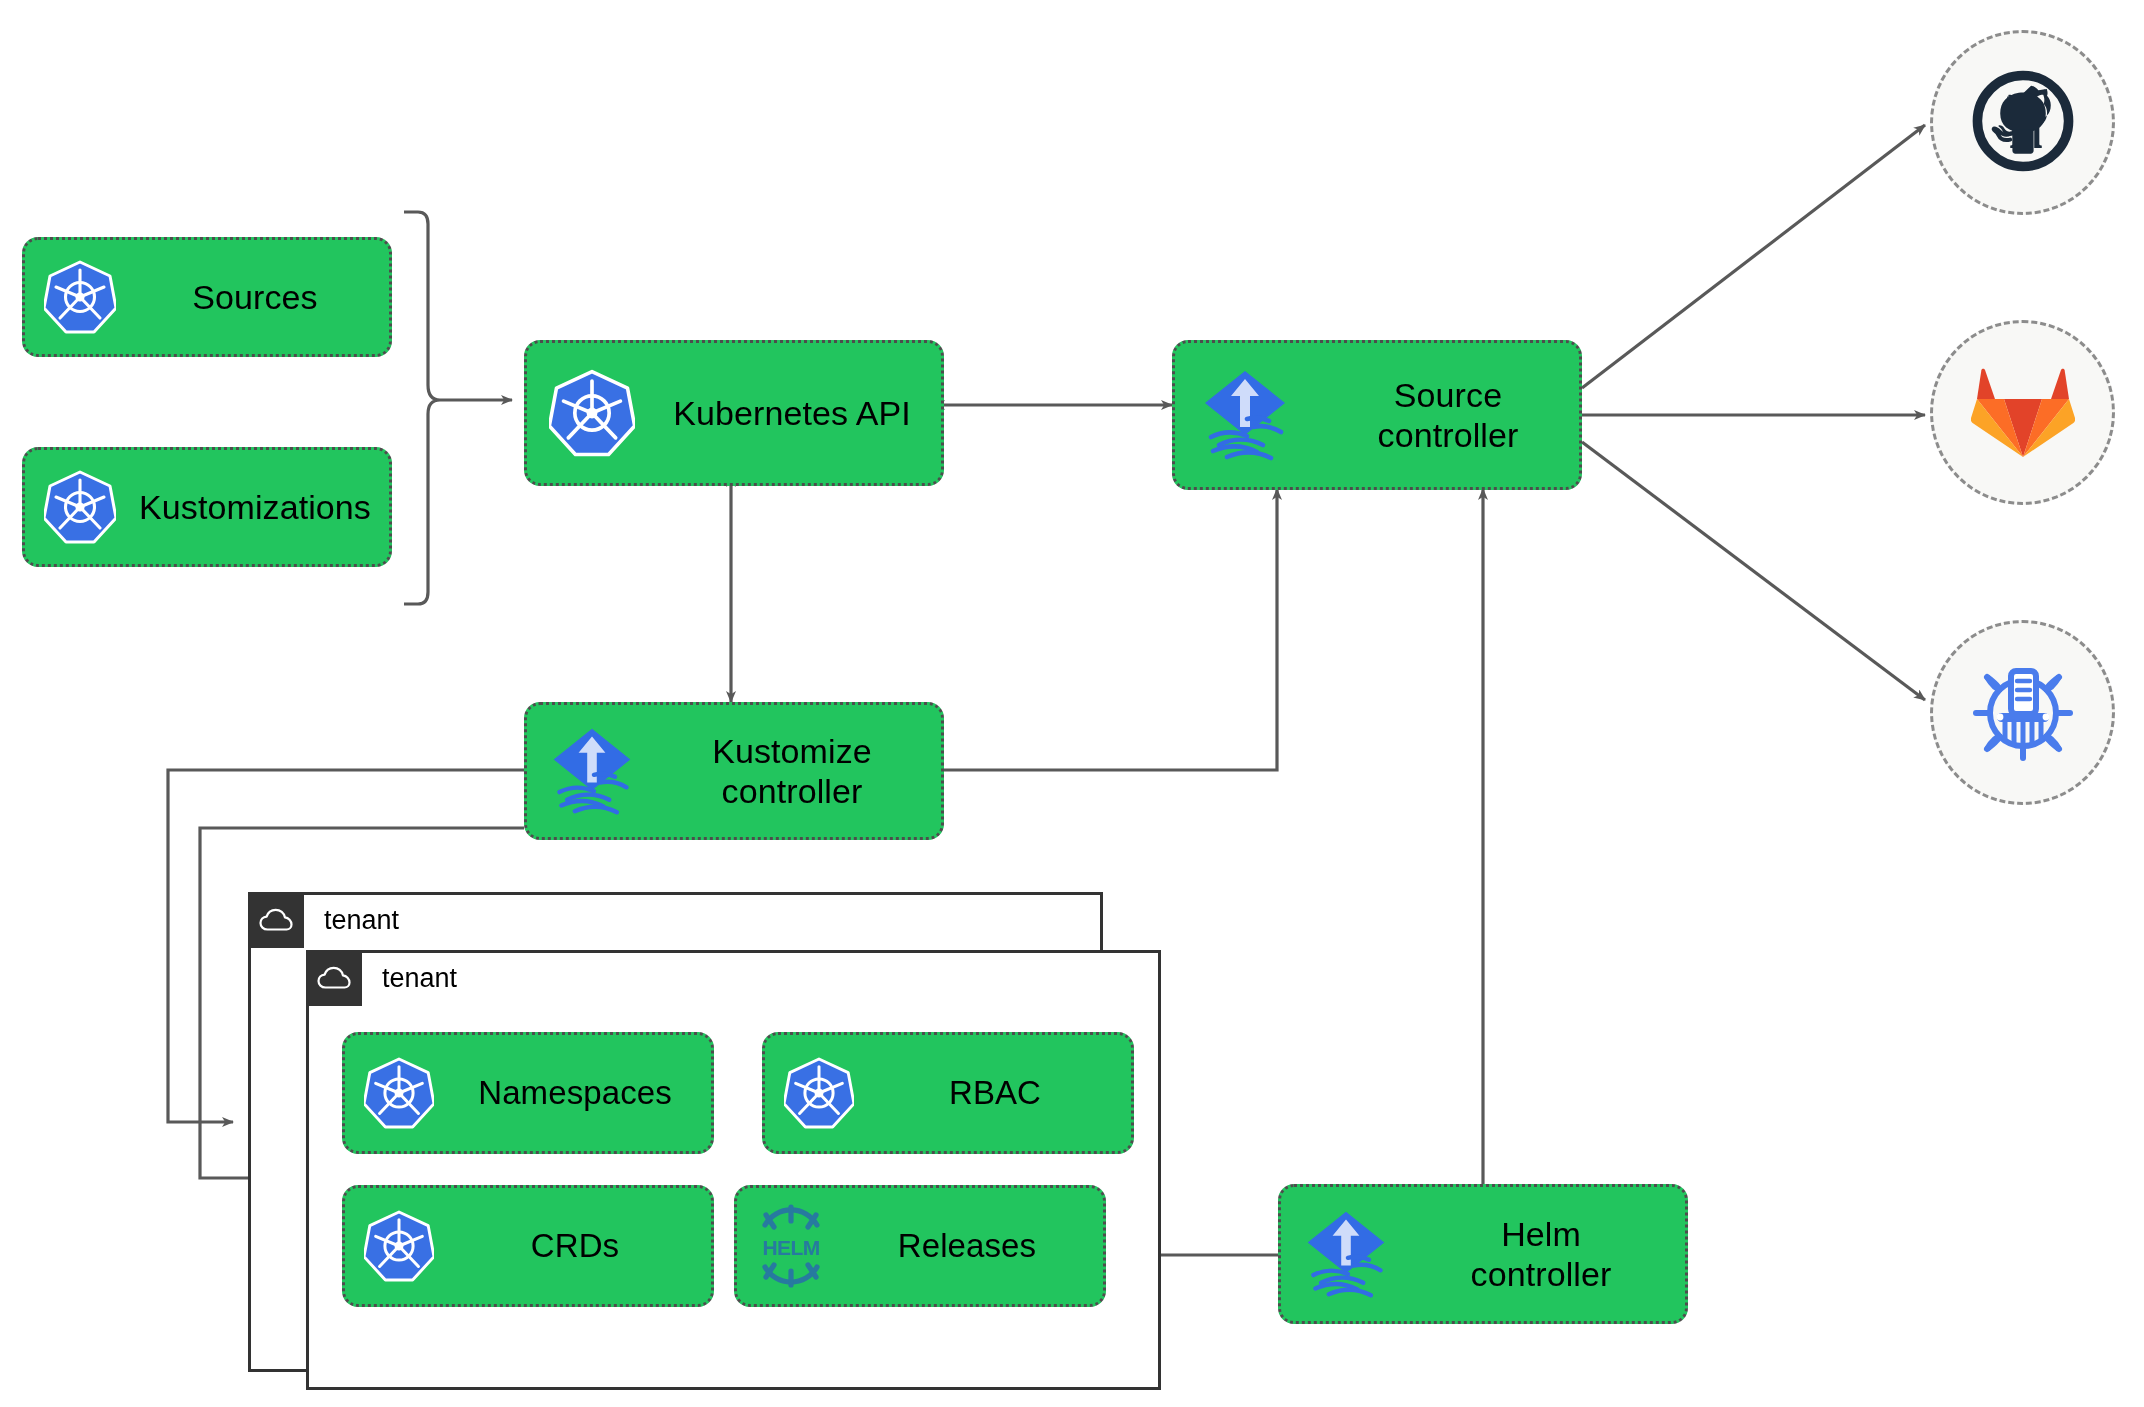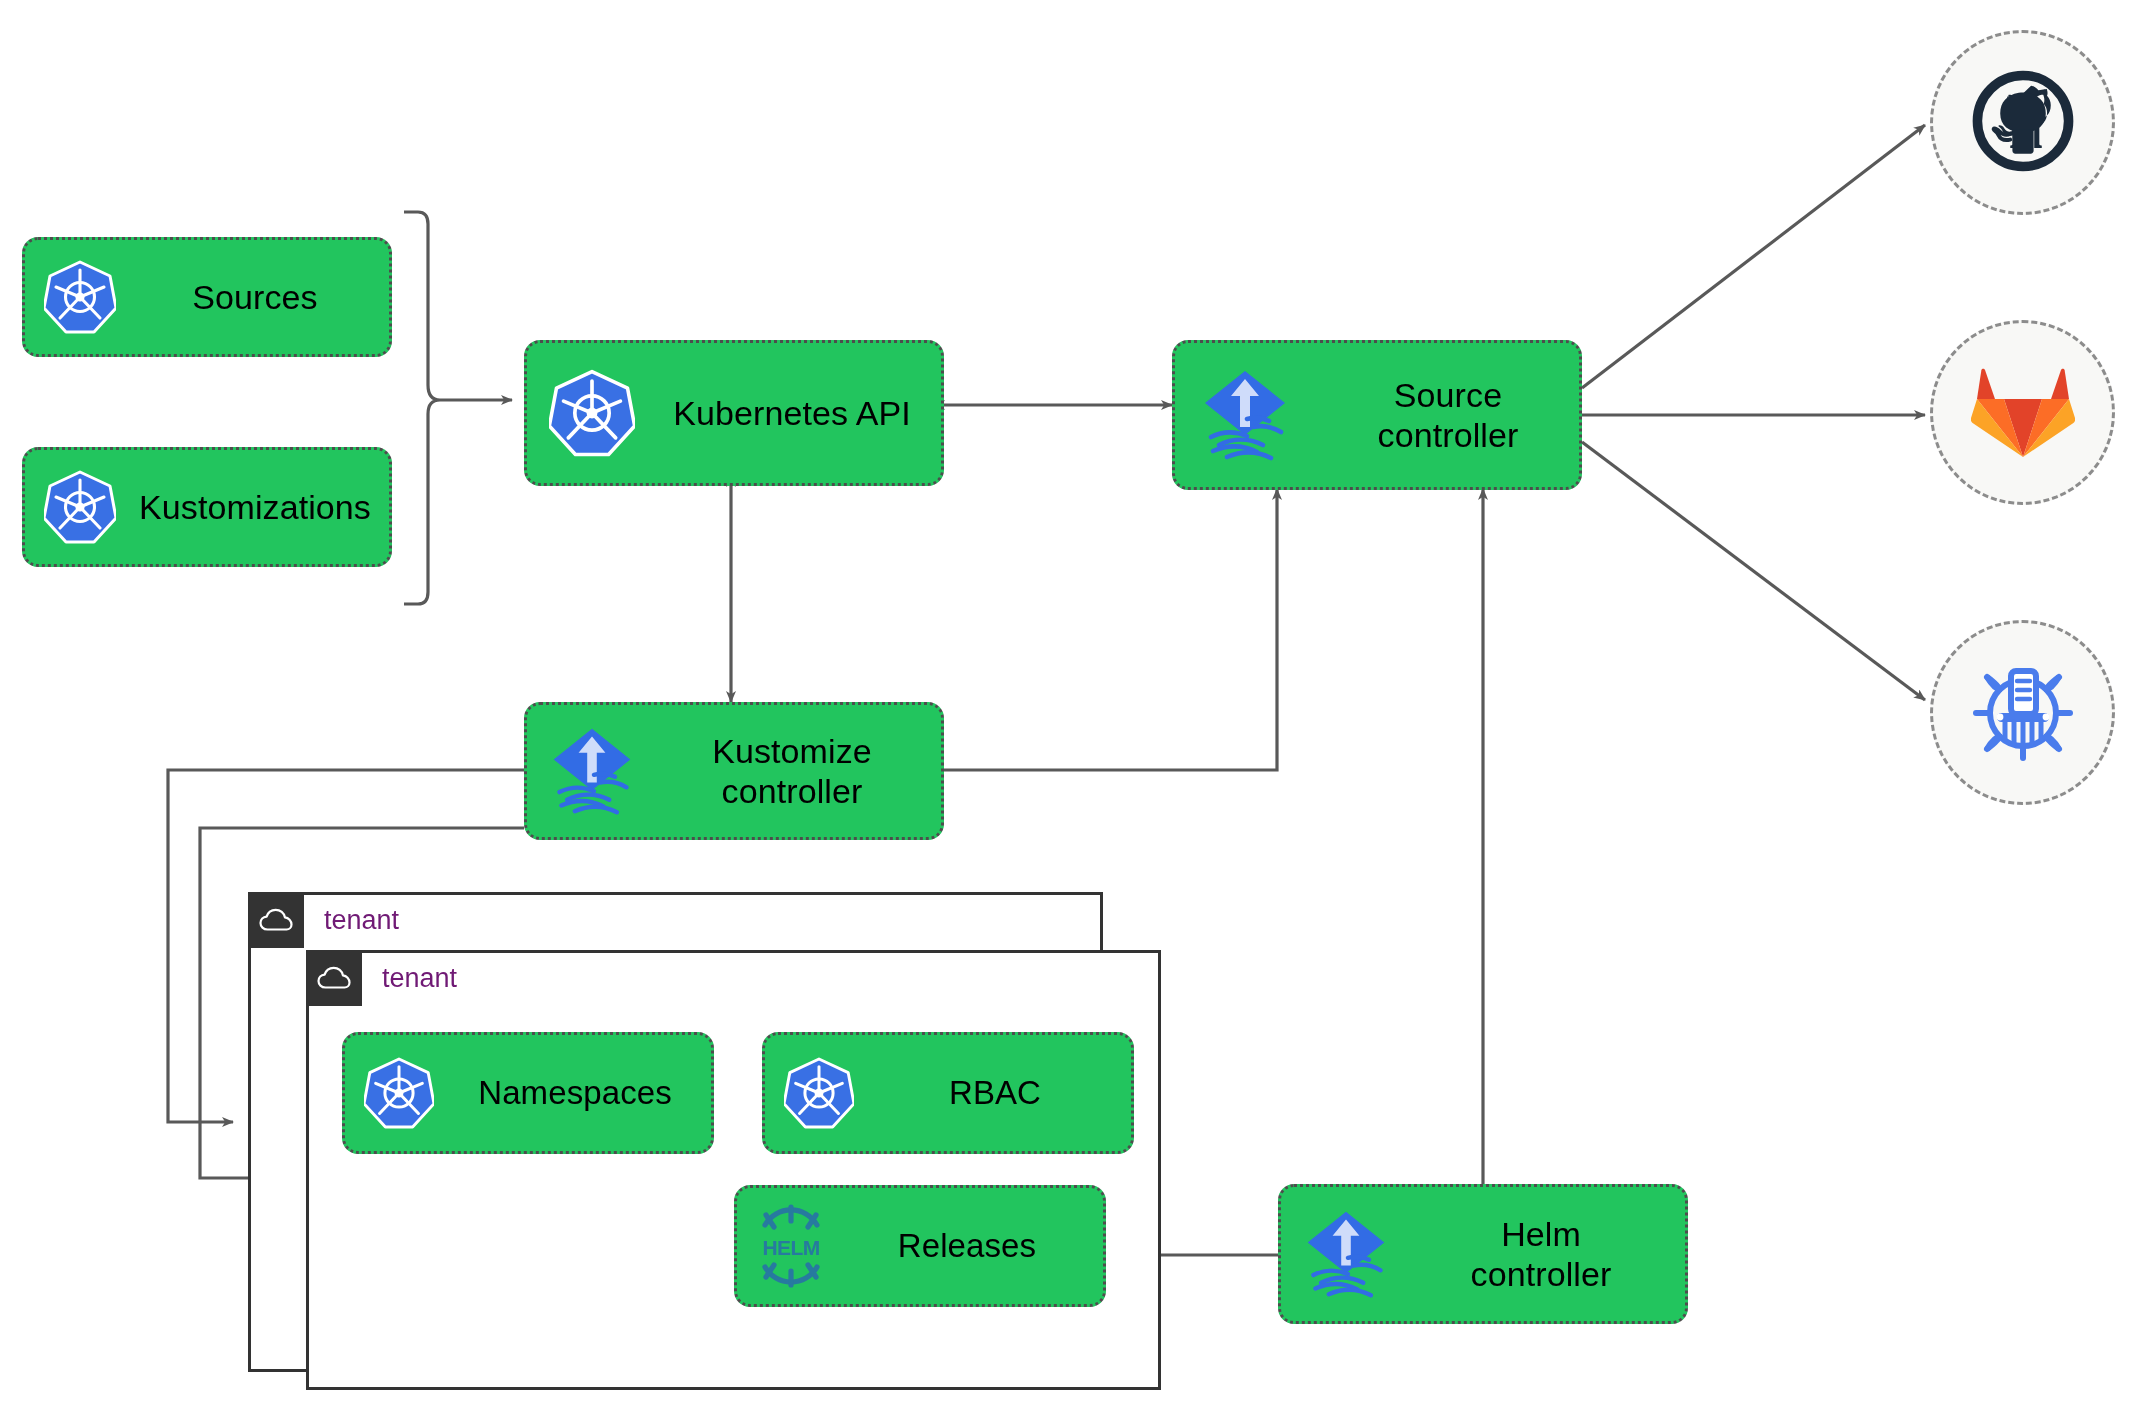--- a/index.html
+++ b/index.html
@@ -94,21 +94,21 @@
   .tenant-tab-icon {
     width: 56px;
     height: 56px;
     background: #333333;
     display: flex;
     align-items: center;
     justify-content: center;
     flex: 0 0 auto;
   }
   .tenant-tab-label {
-    color: #701a75;
+    color: #000000;
     font-size: 27px;
     padding-left: 20px;
     white-space: nowrap;
   }
   .tenant-inner-wrap { position: absolute; z-index: 5; }
 </style>
 </head>
 <body>
 
 <div id="canvas">
@@ -313,20 +313,37 @@
           <line x1="36" y1="38" x2="56" y2="59"></line>
           <line x1="36" y1="38" x2="16" y2="59"></line>
           <line x1="36" y1="38" x2="12" y2="28"></line>
         </g>
         <circle cx="36" cy="38" r="4.6" fill="#ffffff"></circle>
       </svg>
     </span>
     <span class="node-label small">RBAC</span>
   </div>
 
+  <div class="node-box tenant-inner-wrap" style="left:342px; top:1185px; width:372px; height:122px; position:absolute;">
+    <span class="node-icon" style="width:108px;">
+      <svg width="70" height="74" viewBox="0 0 72 76">
+        <polygon points="36,3 66,17 72,49 50,73 22,73 0,49 6,17" fill="#3970e4" stroke="#ffffff" stroke-width="3" stroke-linejoin="round"></polygon>
+        <g fill="none" stroke="#ffffff" stroke-width="3.1" stroke-linecap="round">
+          <circle cx="36" cy="38" r="14.5"></circle>
+          <line x1="36" y1="38" x2="36" y2="11"></line>
+          <line x1="36" y1="38" x2="60" y2="28"></line>
+          <line x1="36" y1="38" x2="56" y2="59"></line>
+          <line x1="36" y1="38" x2="16" y2="59"></line>
+          <line x1="36" y1="38" x2="12" y2="28"></line>
+        </g>
+        <circle cx="36" cy="38" r="4.6" fill="#ffffff"></circle>
+      </svg>
+    </span>
+    <span class="node-label small">CRDs</span>
+  </div>
 
   <div class="node-box tenant-inner-wrap" style="left:734px; top:1185px; width:372px; height:122px; position:absolute;">
     <span class="node-icon" style="width:108px;">
       <svg width="82" height="86" viewBox="0 0 82 86">
         <g fill="none" stroke="#277a9f" stroke-width="5.2" stroke-linecap="round">
           <path d="M15,22 A30,30 0 0,1 67,22"></path>
           <path d="M15,64 A30,30 0 0,0 67,64"></path>
           <line x1="41" y1="4" x2="41" y2="18"></line>
           <line x1="41" y1="68" x2="41" y2="82"></line>
           <line x1="16" y1="12" x2="24" y2="24"></line>

